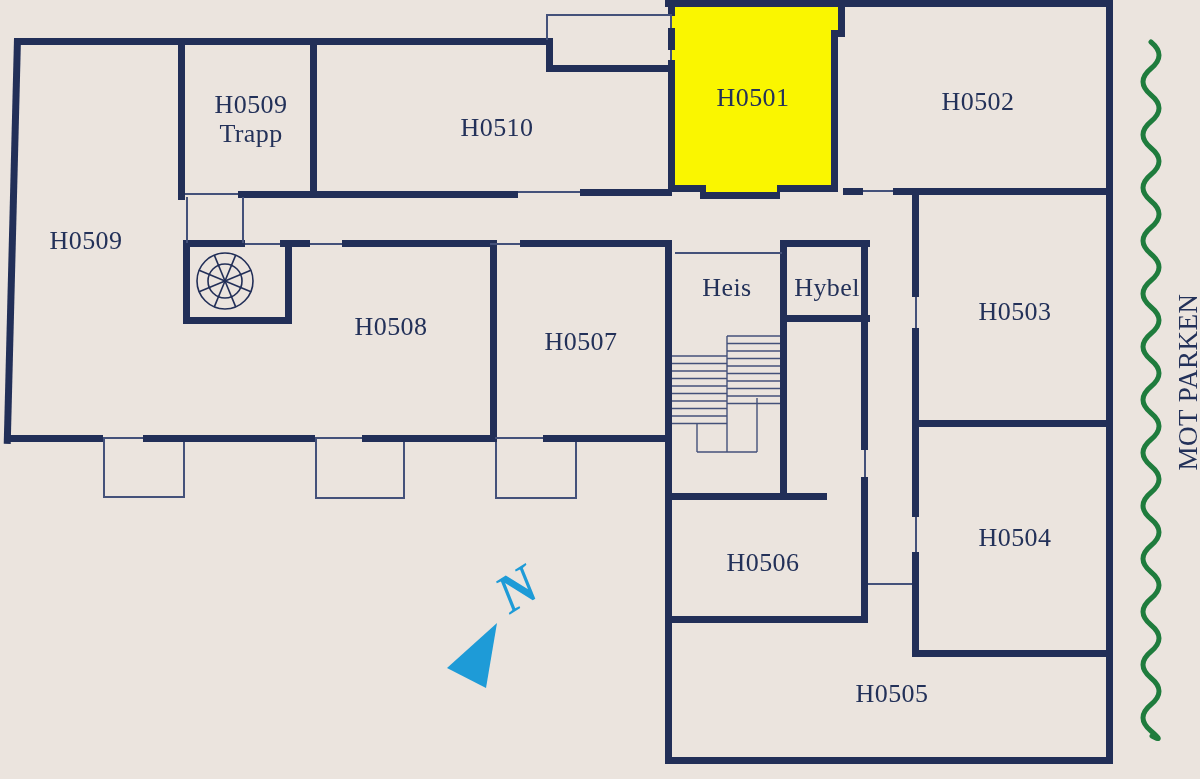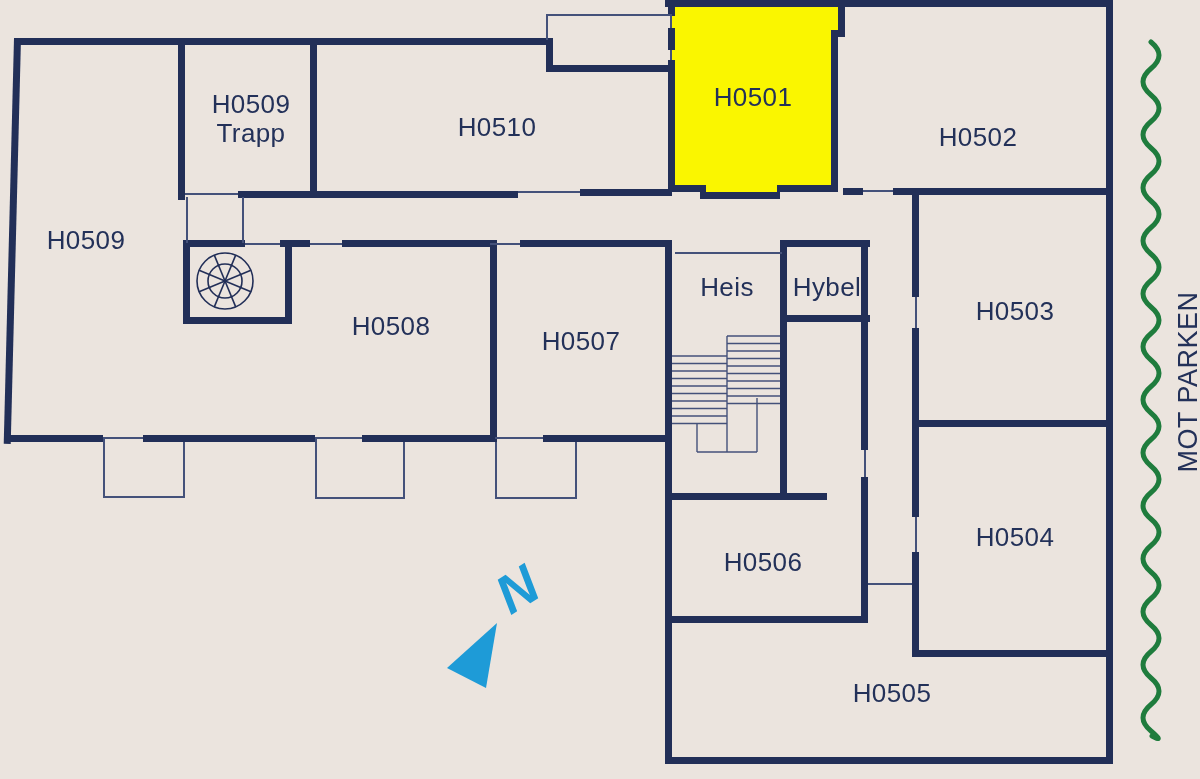--- a/index.html
+++ b/index.html
@@ -1,19 +1,19 @@
 <!DOCTYPE html>
 <html><head>
 <meta charset="utf-8">
 <style>
   html,body{margin:0;padding:0;background:#EBE4DE;}
   #plan{
     position:relative;width:1200px;height:779px;overflow:hidden;
     background:#EBE4DE;
-    font-family:Liberation Sans, sans-serif;
+    font-family:Liberation Serif, serif;
   }
   #overlay{position:absolute;left:0;top:0;z-index:0;}
   .wall{position:absolute;background:#222F58;z-index:2;}
   .thin{position:absolute;background:#44517A;z-index:3;}
   .balcony{position:absolute;border:2px solid #44517A;border-top:none;z-index:1;background:transparent;}
   .lbl{
     position:absolute;z-index:4;color:#233159;font-size:26px;letter-spacing:.4px;
     transform:translate(-50%,-50%);white-space:nowrap;text-align:center;line-height:1.12;
   }
   .lbl-park{
@@ -160,21 +160,21 @@
       <div class="balcony" style="left: 315px; top: 437px; width: 86px; height: 60px;"></div>
       <div class="balcony" style="left: 495px; top: 437px; width: 78px; height: 60px;"></div>
     </div>
 
   <div class="lbl" style="left:251px;top:119px;">
     <span>H0509</span><br>
     <span>Trapp</span>
   </div>
   <div class="lbl" style="left:497px;top:128px;">H0510</div>
   <div class="lbl" style="left:753px;top:98px;">H0501</div>
-  <div class="lbl" style="left:978px;top:102px;margin-top:36px;">H0502</div>
+  <div class="lbl" style="left:978px;top:102px;">H0502</div>
   <div class="lbl" style="left:86px;top:241px;">H0509</div>
   <div class="lbl" style="left:391px;top:327px;">H0508</div>
   <div class="lbl" style="left:581px;top:342px;">H0507</div>
   <div class="lbl" style="left:727px;top:288px;">Heis</div>
   <div class="lbl" style="left:827px;top:288px;">Hybel</div>
   <div class="lbl" style="left:1015px;top:312px;">H0503</div>
   <div class="lbl" style="left:1015px;top:538px;">H0504</div>
   <div class="lbl" style="left:763px;top:563px;">H0506</div>
   <div class="lbl" style="left:892px;top:694px;">H0505</div>
 

